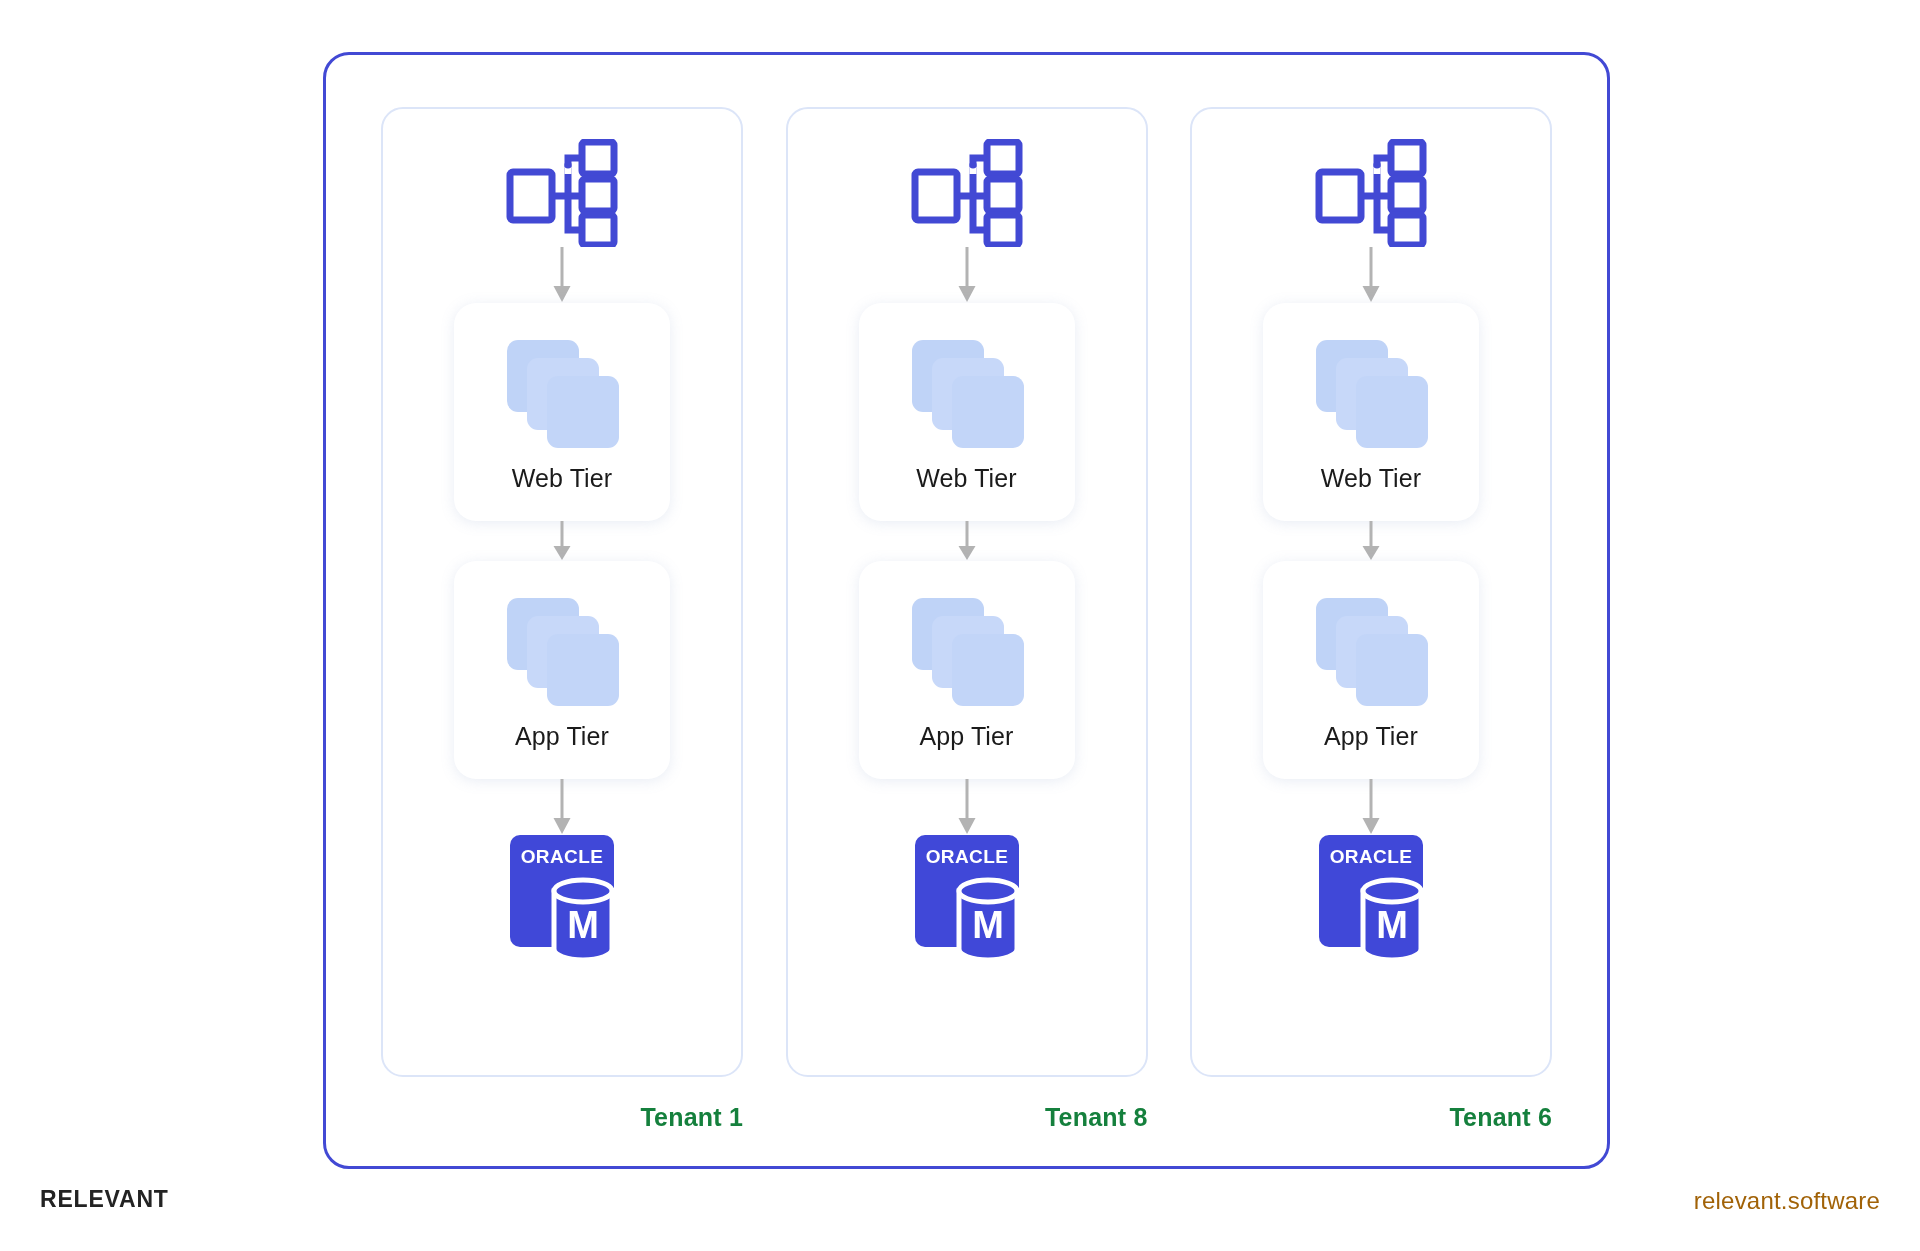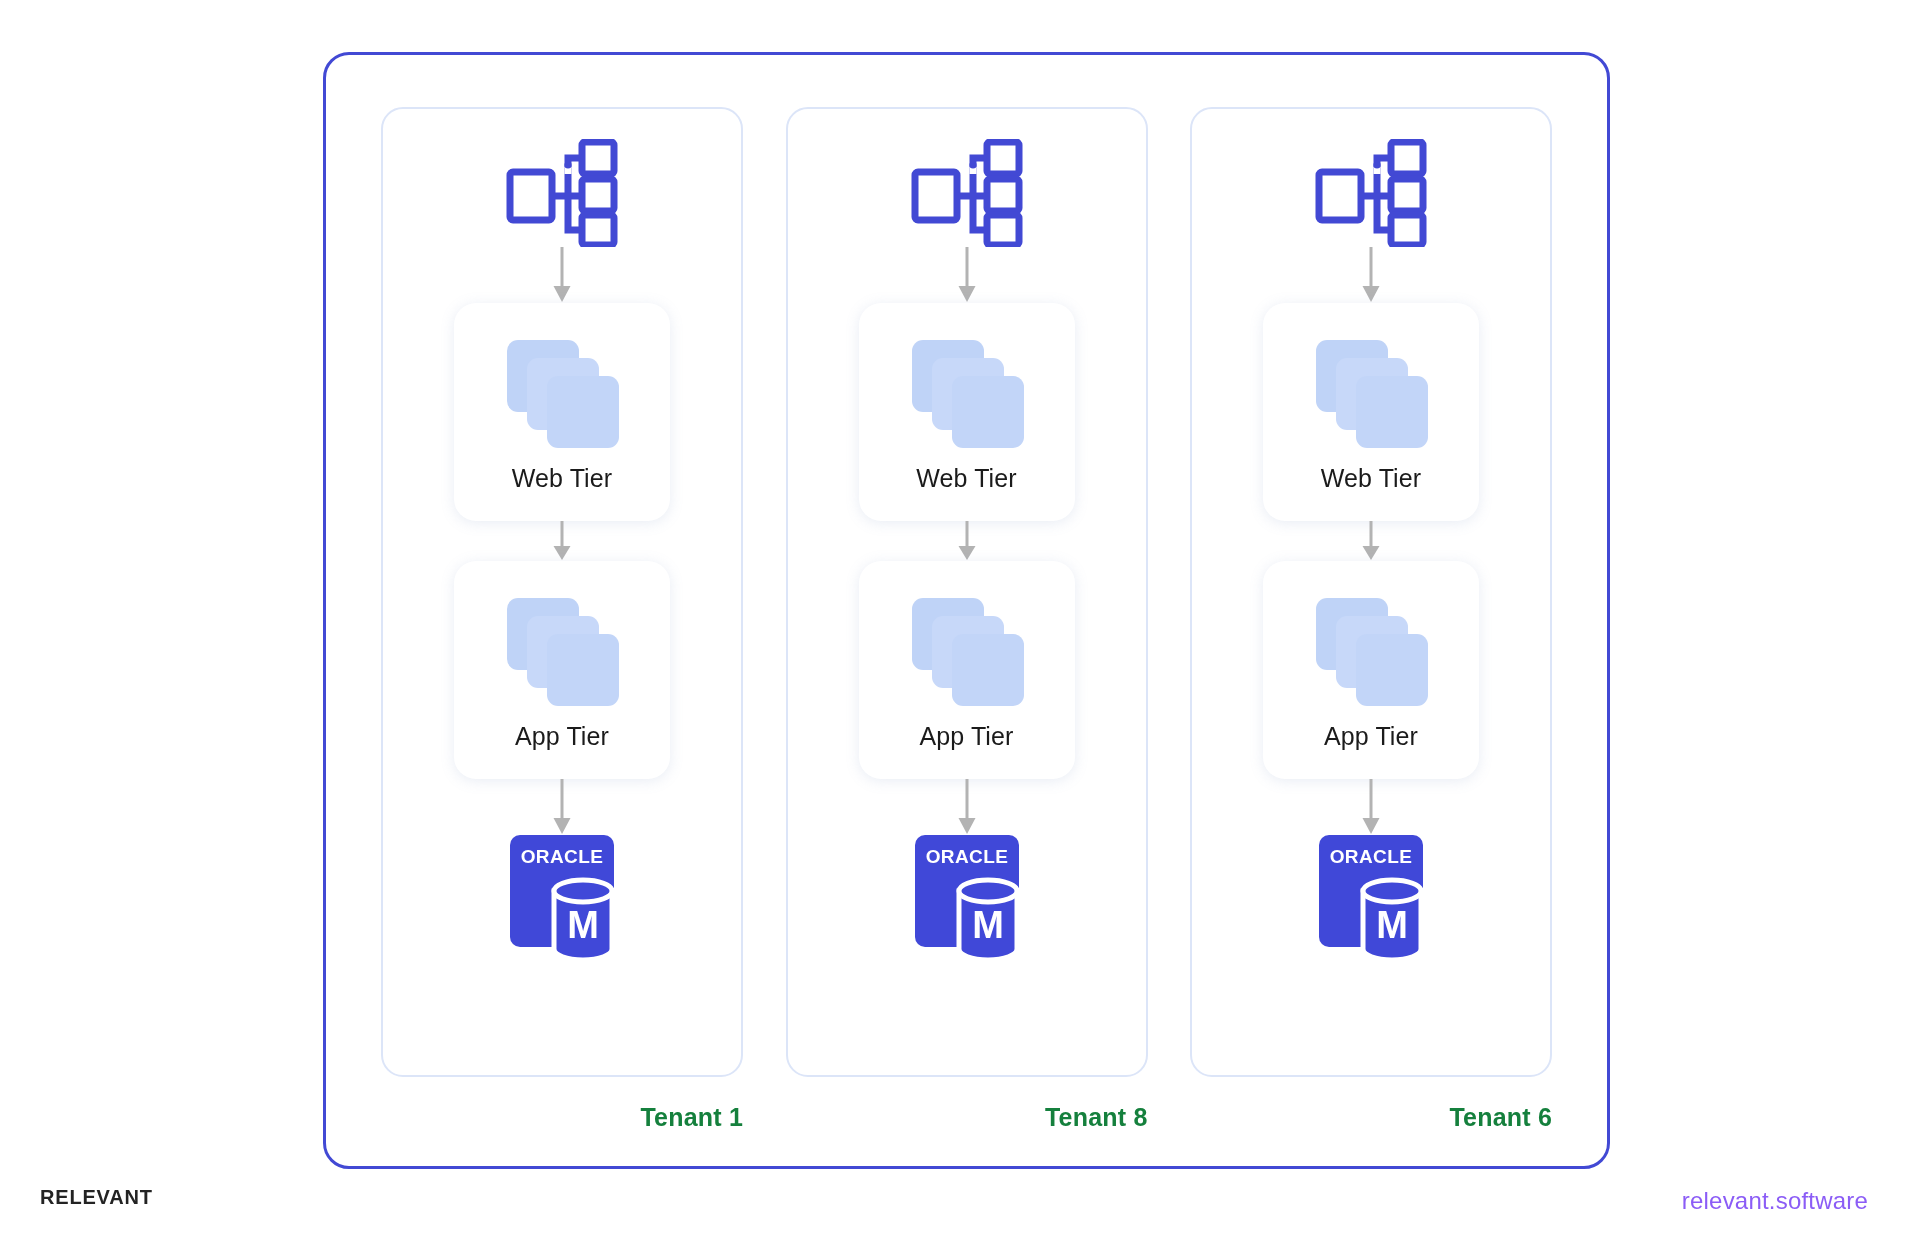--- a/index.html
+++ b/index.html
@@ -127,32 +127,32 @@
     left: 0;
     top: 1186px;
     width: 1920px;
     height: 46px;
   }
 
   .brand {
     position: absolute;
     left: 40px;
     top: 0;
-    font-size: 20px;
+    font-size: 23px;
     font-weight: bold;
     letter-spacing: 0.8px;
     color: #232323;
   }
 
   .site {
     position: absolute;
-    right: 52px;
+    right: 40px;
     top: 1px;
     font-size: 24px;
-    color: #8b5cf6;
+    color: #a16207;
     letter-spacing: 0.2px;
   }
 </style>
 </head>
 <body>
 
 <div id="stage">
 
   <div class="outer-frame">
     <div class="tenants-row">

